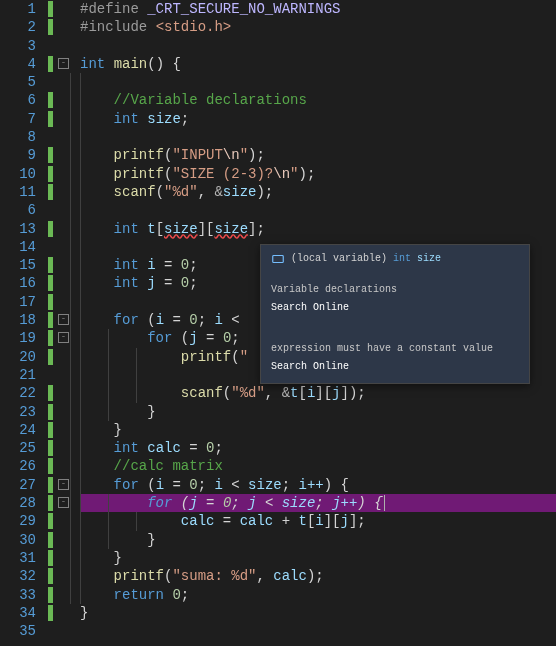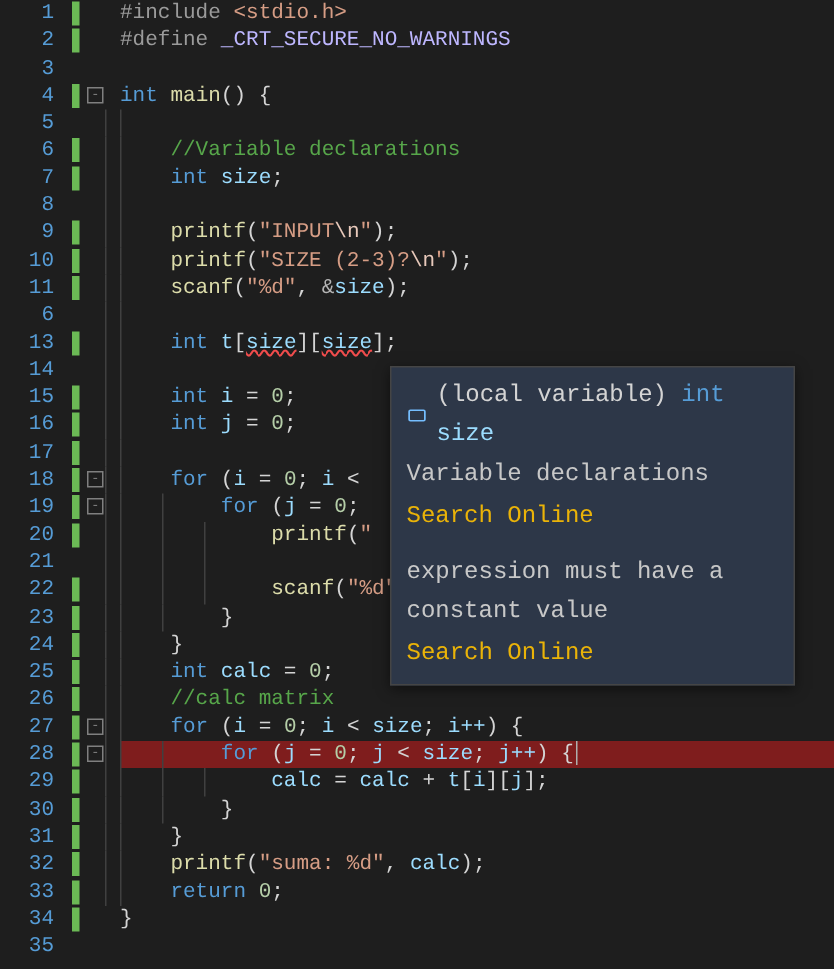--- a/index.html
+++ b/index.html
@@ -72,21 +72,21 @@
     flex: 1;
     background: #1e1e1e;
     position: relative;
   }
   .code .line {
     height: 18.3px;
     line-height: 18.3px;
     white-space: pre;
     position: relative;
   }
-  .line.hl { background: #7f1d1d; }
+  .line.hl { background: #701a75; font-style: italic; }
   .indent-guide {
     position: absolute;
     top: 0;
     width: 1px;
     height: 100%;
     background: #404040;
   }
   .ig1 { left: 0px; }
   .ig2 { left: 28px; }
   .ig3 { left: 56px; }
@@ -108,30 +108,30 @@
   .tooltip {
     position: absolute;
     left: 260px;
     top: 244px;
     width: 270px;
     background: #2d3748;
     border: 1px solid #454545;
     box-shadow: 0 2px 8px rgba(0,0,0,0.5);
     color: #d4d4d4;
     padding: 6px 10px 8px 10px;
-    font-size: 16px;
+    font-size: 10px;
     line-height: 1.6;
     z-index: 10;
   }
   .tooltip .row1 { display: flex; align-items: center; gap: 6px; }
   .tooltip .icon { width: 14px; height: 14px; color: #75beff; flex-shrink: 0; }
   .tooltip .kw { color: #569cd6; }
   .tooltip .vn { color: #9cdcfe; }
-  .tooltip .desc { color: #c8c8c8; margin-top: 2px; }
-  .tooltip .link { color: #eab308; cursor: pointer; margin-top: 2px; }
+  .tooltip .desc { color: #c8c8c8; margin-top: 15px; }
+  .tooltip .link { color: #ffffff; cursor: pointer; margin-top: 2px; }
   .tooltip .sep { height: 10px; }
   .cursor {
     display: inline-block;
     width: 1px;
     height: 16px;
     background: #aeafad;
     vertical-align: middle;
     margin-left: 1px;
   }
 </style>
@@ -306,23 +306,23 @@
         <div class="guide"></div>
       </div>
       <div class="row">
         <div class="mod-bar"></div>
       </div>
       <div class="row"></div>
     </div>
 
   <div class="code">
 
+    <div class="line"><span class="tok-pp">#define</span><span class="tok-default"> </span><span class="tok-macro">_CRT_SECURE_NO_WARNINGS</span></div>
+
     <div class="line"><span class="tok-pp">#include</span><span class="tok-default"> </span><span class="tok-str">&lt;stdio.h&gt;</span></div>
-
-    <div class="line"><span class="tok-pp">#define</span><span class="tok-default"> </span><span class="tok-macro">_CRT_SECURE_NO_WARNINGS</span></div>
 
     <div class="line"></div>
 
     <div class="line"><span class="tok-kw">int</span><span class="tok-default"> </span><span class="tok-fn">main</span><span class="tok-default">() {</span></div>
 
     <div class="line"><span class="indent-guide ig1"></span></div>
 
     <div class="line"><span class="indent-guide ig1"></span><span class="tok-default">    </span><span class="tok-com">//Variable declarations</span></div>
 
     <div class="line"><span class="indent-guide ig1"></span><span class="tok-default">    </span><span class="tok-kw">int</span><span class="tok-default"> </span><span class="tok-var">size</span><span class="tok-default">;</span></div>

